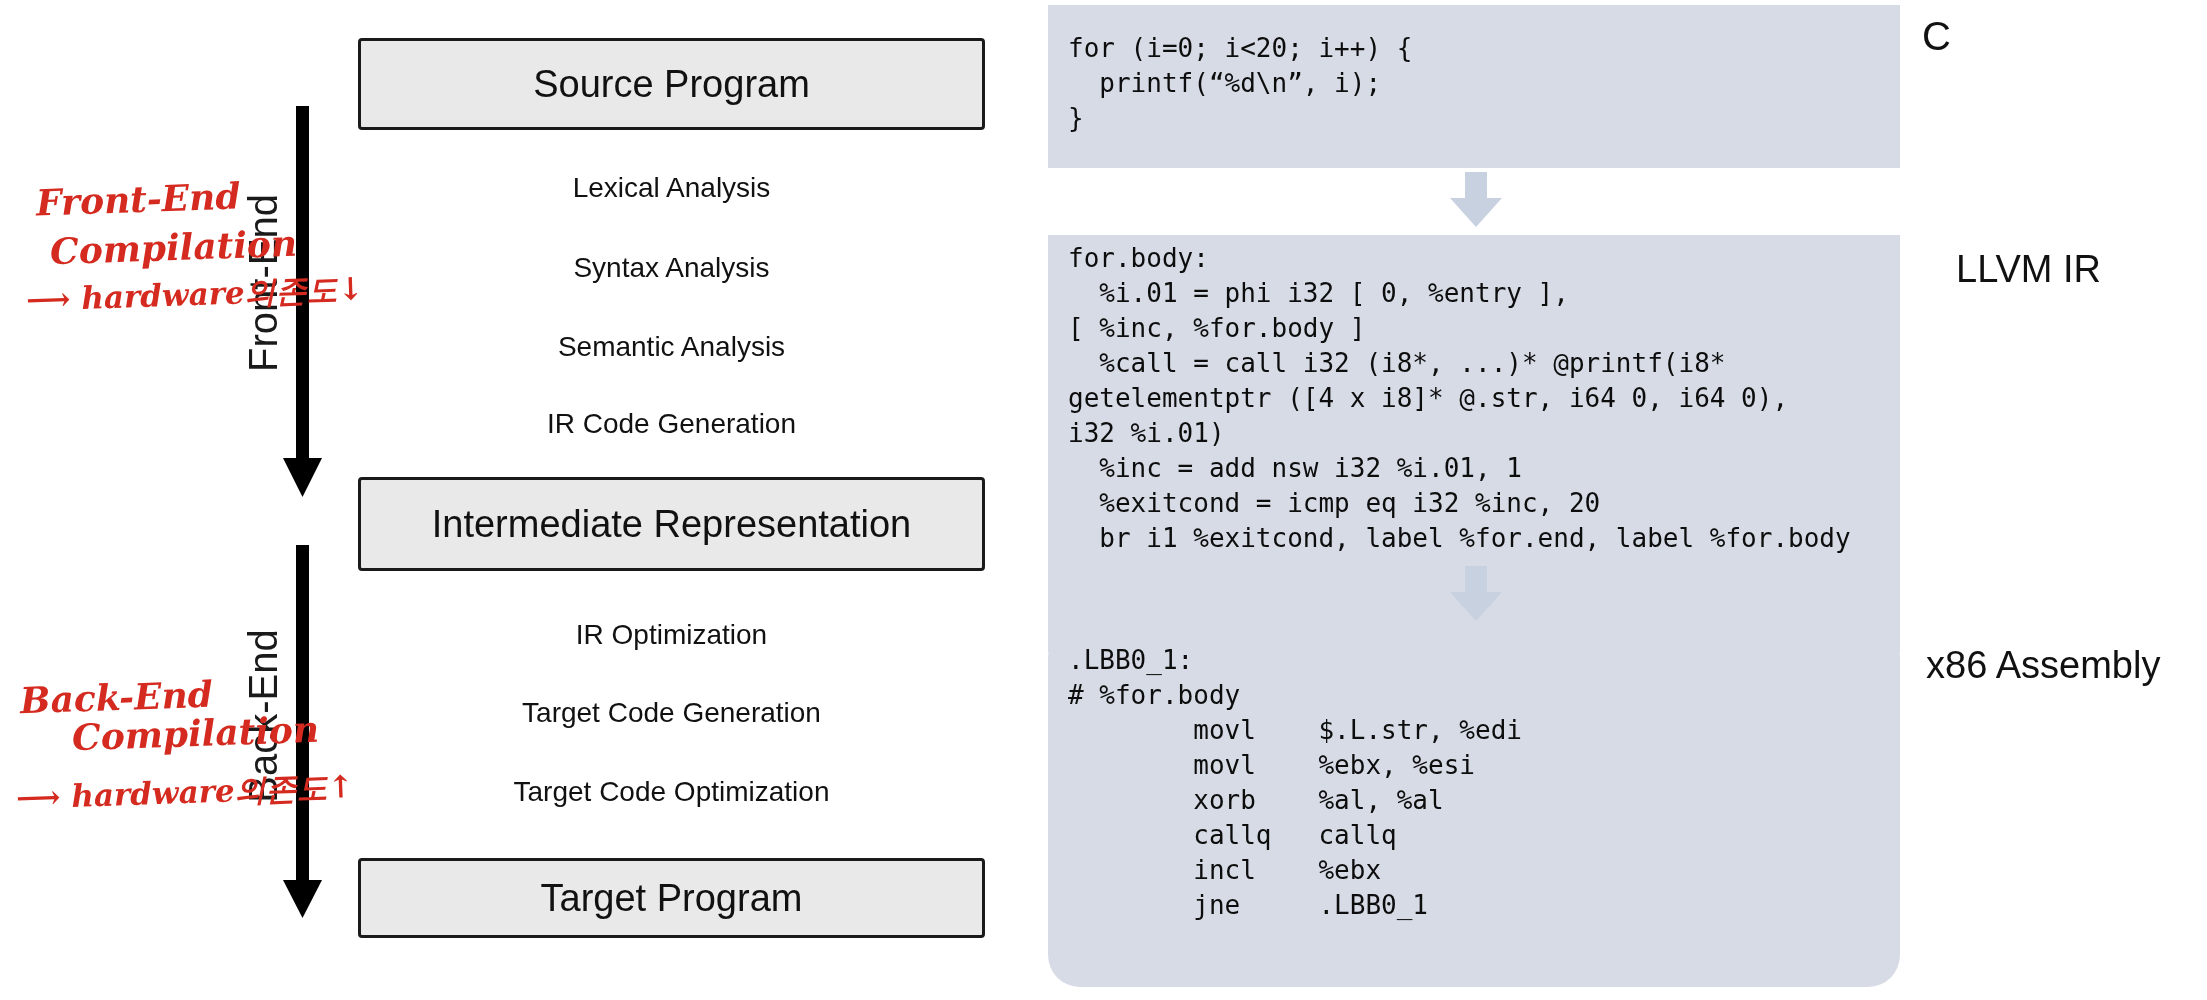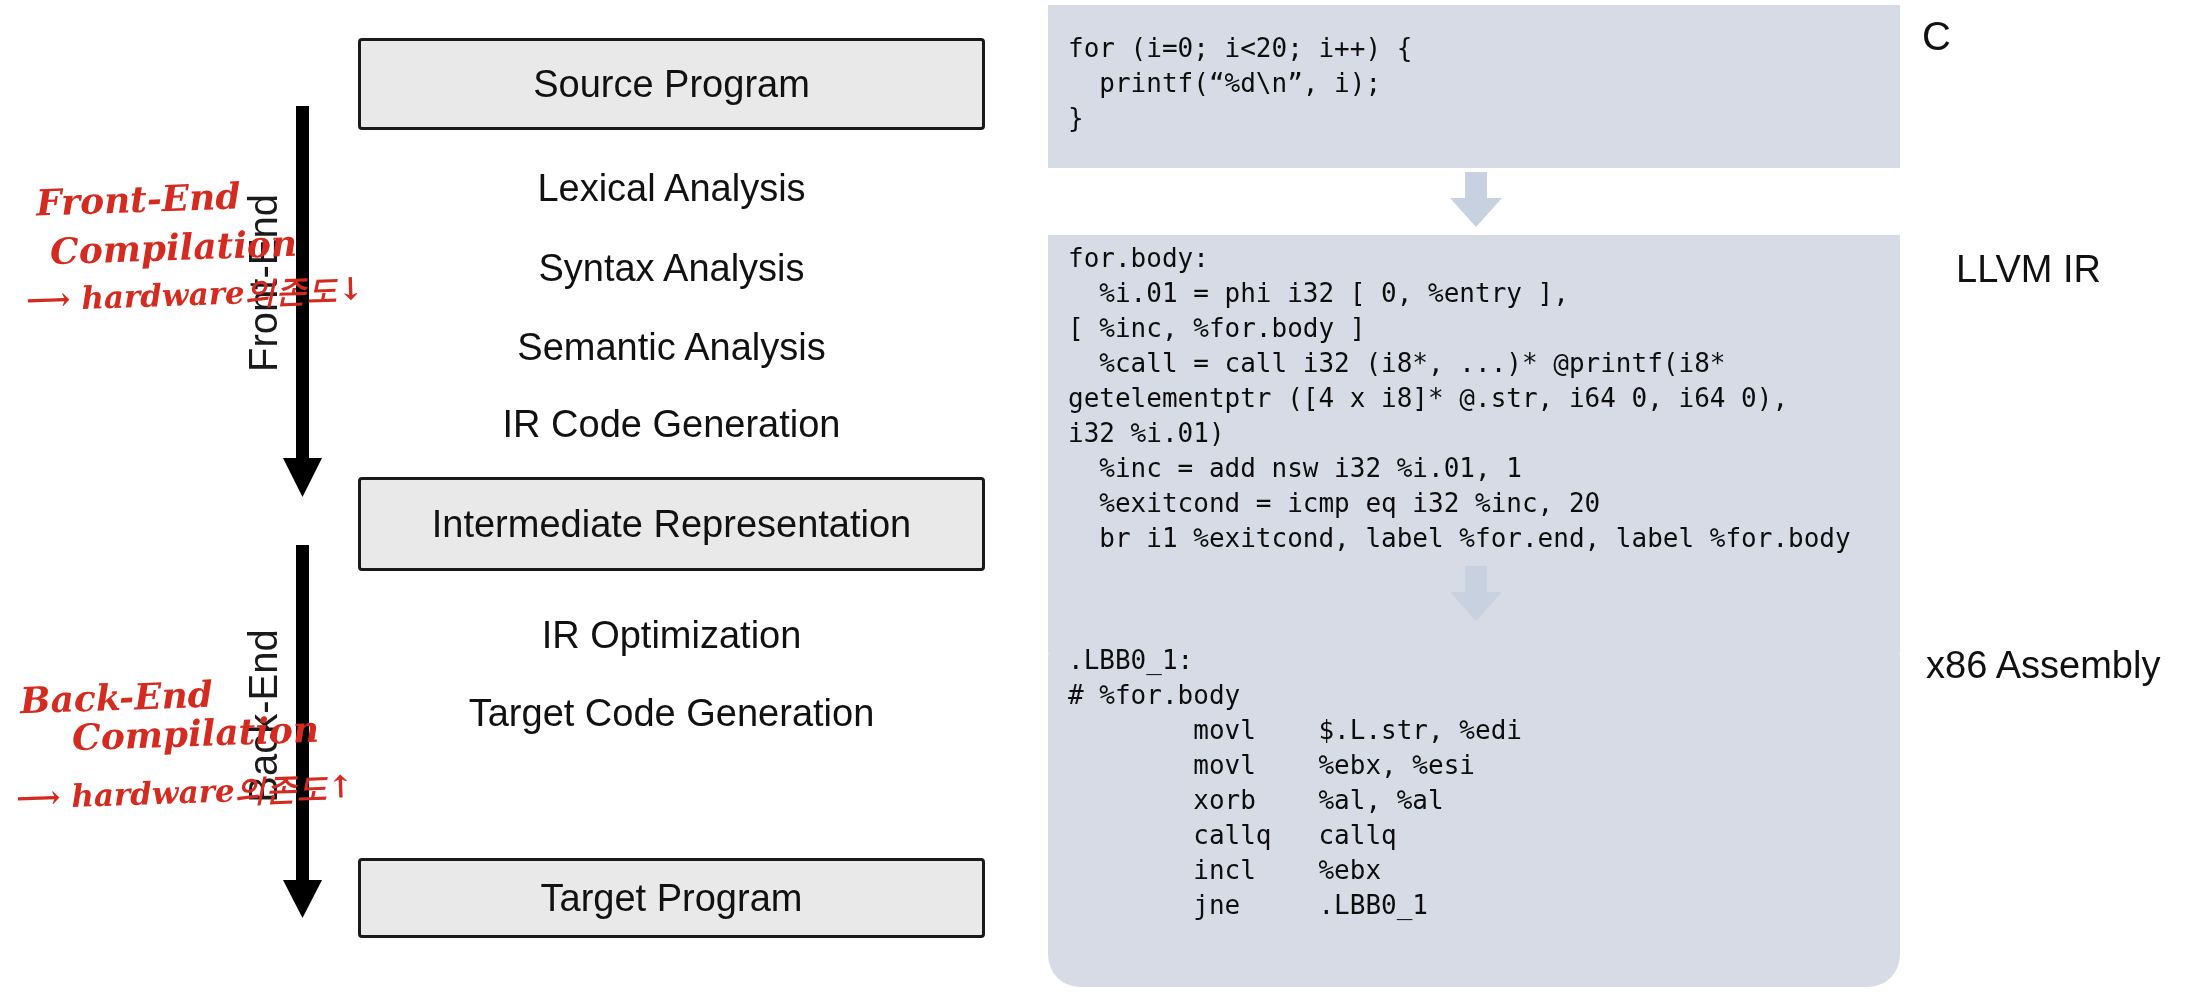--- a/index.html
+++ b/index.html
@@ -13,21 +13,21 @@
     background:#e9e9e9; border:3px solid #1a1a1a; border-radius:4px;
     display:flex; align-items:center; justify-content:center;
     font-size:38px; box-sizing:border-box;
   }
   .box-source       { top:38px;  height:92px; }
   .box-intermediate { top:477px; height:94px; }
   .box-target       { top:858px; height:80px; }
   .flow-step {
     position:absolute; left:358px; width:627px; height:46px;
     display:flex; align-items:center; justify-content:center;
-    font-size:38px;
+    font-size:28px;
   }
   .step-0 { top:165px; } .step-1 { top:245px; } .step-2 { top:324px; } .step-3 { top:401px; }
   .step-4 { top:612px; } .step-5 { top:690px; } .step-6 { top:769px; }
   .vlabel {
     position:absolute; white-space:nowrap; font-size:40px; color:#1a1a1a;
     transform:translate(-50%,-50%) rotate(-90deg);
   }
   .vlabel-front { left:263px; top:283px; }
   .vlabel-back  { left:263px; top:716px; }
   .black-arrow { position:absolute; left:283px; }
@@ -77,20 +77,21 @@
   <div class="flow-step step-1">Syntax Analysis</div>
   <div class="flow-step step-2">Semantic Analysis</div>
   <div class="flow-step step-3">IR Code Generation</div>
 
   <div class="flow-box box-intermediate">
     <span>Intermediate Representation</span>
   </div>
 
   <div class="flow-step step-4">IR Optimization</div>
   <div class="flow-step step-5">Target Code Generation</div>
+  <div class="flow-step step-6">Target Code Optimization</div>
 
   <div class="flow-box box-target">
     <span>Target Program</span>
   </div>
 
   <svg class="black-arrow arrow-1" width="39" height="392" viewBox="0 0 39 392">
     <rect x="13" y="0" width="13" height="352" fill="#000"></rect>
     <polygon points="0,352 39,352 19.5,391" fill="#000"></polygon>
   </svg>
   <svg class="black-arrow arrow-2" width="39" height="374" viewBox="0 0 39 374">

